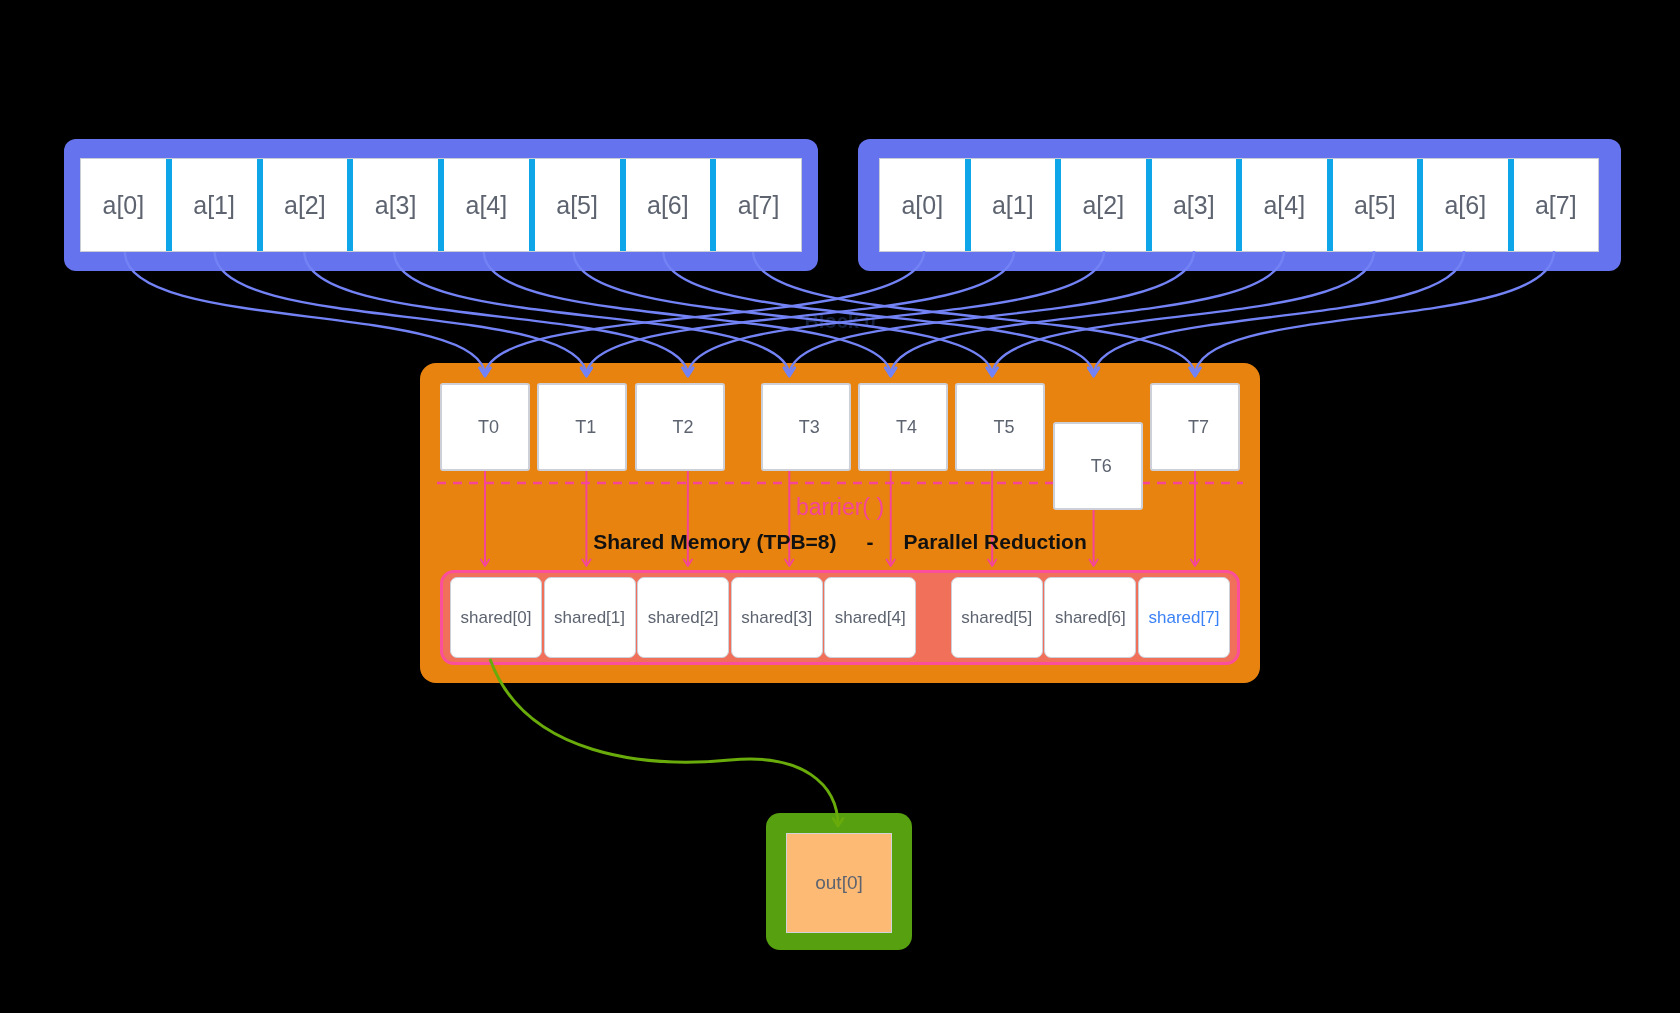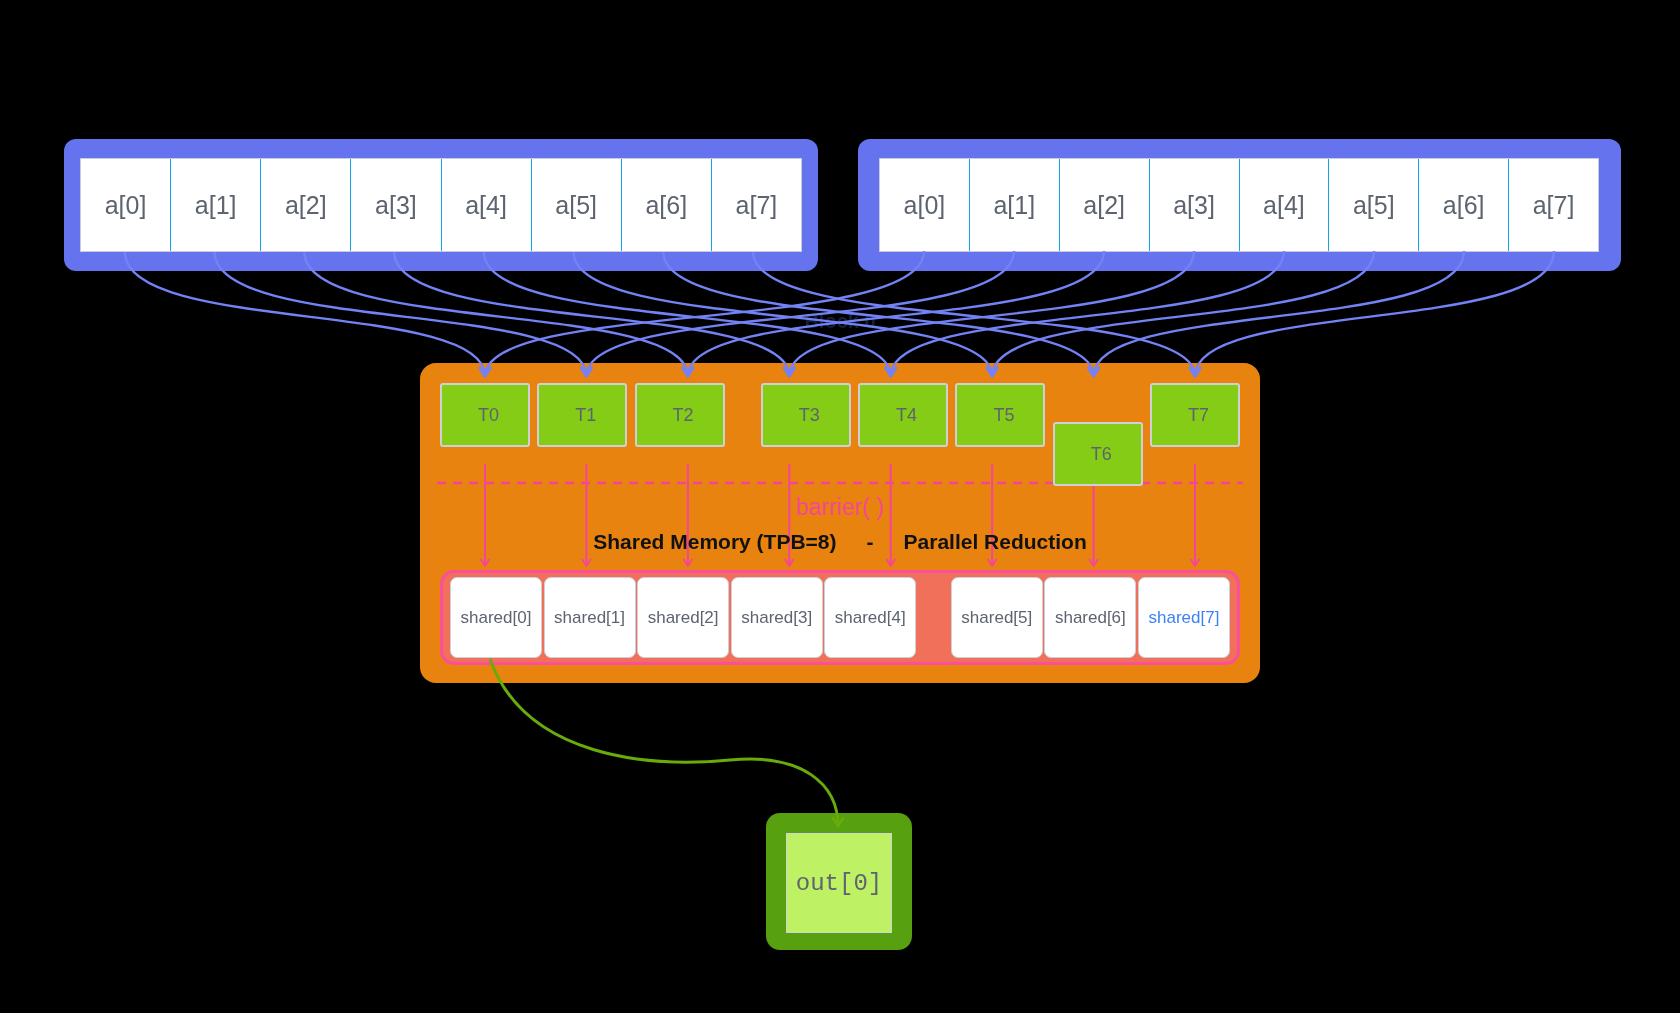--- a/index.html
+++ b/index.html
@@ -3,52 +3,52 @@
 <meta charset="utf-8">
 <style>
   html,body{margin:0;padding:0;background:#000;}
   .stage{position:relative;width:1680px;height:1013px;background:#000;overflow:hidden;
          font-family:"Liberation Sans","DejaVu Sans",sans-serif;}
 
   
   .array-box{position:absolute;border-radius:12px;}
   .array-strip{position:absolute;display:flex;background:#fff;border:1px solid #c8ccd4;}
   .array-cell{flex:1;display:flex;align-items:center;justify-content:center;
-              background:#fff;border-left:1px solid #0ea5e9;
+              background:#fff;border-left:6px solid #0ea5e9;
               font-size:25px;color:#5d6470;}
   .array-cell:first-child{border-left:none;}
 
   
   .block-box{position:absolute;left:420px;top:363px;width:840px;height:320px;border-radius:16px;}
   .block-title{position:absolute;left:740px;top:310px;width:200px;text-align:center;
                font-size:20px;font-weight:600;color:#151f38;z-index:2;}
   .threads-row{position:absolute;left:20px;right:20px;top:20px;height:80px;
                display:flex;justify-content:space-between;z-index:3;}
-  .thread-box{width:90px;height:64px;background:#84cc16;border:2px solid #cdd0d8;border-radius:3px;
+  .thread-box{width:90px;height:88px;background:#ffffff;border:2px solid #cdd0d8;border-radius:3px;
               box-sizing:border-box;display:flex;align-items:center;justify-content:center;
               font-size:18px;color:#5d6470;padding-left:7px;}
   .barrier-label{position:absolute;left:0;top:131px;width:100%;text-align:center;
                  font-size:23px;color:#f5459a;z-index:3;}
   .shared-title{position:absolute;left:0;top:530px;width:1680px;display:flex;
                 justify-content:center;gap:30px;font-size:21px;font-weight:700;
                 color:#111111;z-index:3;}
   .shared-box{position:absolute;left:20px;top:207px;width:800px;height:95px;
               border:3px solid #fb4f9b;border-radius:14px;box-sizing:border-box;
               display:flex;align-items:center;justify-content:space-between;padding:0 7px;}
   .shared-cell{position:relative;z-index:3;width:92px;height:81px;background:#fff;
                border:1px solid #cdd0d8;border-radius:7px;box-sizing:border-box;
                display:flex;align-items:center;justify-content:center;
                font-size:17px;color:#5d6470;}
 
   
   .out-box{position:absolute;left:766px;top:813px;width:146px;height:137px;
            border-radius:14px;z-index:3;}
-  .out-inner{position:absolute;left:20px;top:20px;right:20px;bottom:17px;background:#bef264;
+  .out-inner{position:absolute;left:20px;top:20px;right:20px;bottom:17px;background:#fdba74;
              border:1px solid #d0d3da;display:flex;align-items:center;justify-content:center;
-             font-size:24px;color:#5d6470;font-family:Liberation Mono, monospace;}
+             font-size:19px;color:#5d6470;}
 
   svg.wires{position:absolute;left:0;top:0;pointer-events:none;}
   .svg-pink{z-index:2;}
   .svg-main{z-index:4;}
 </style>
 </head>
 <body>
 
 <div class="stage">
 

